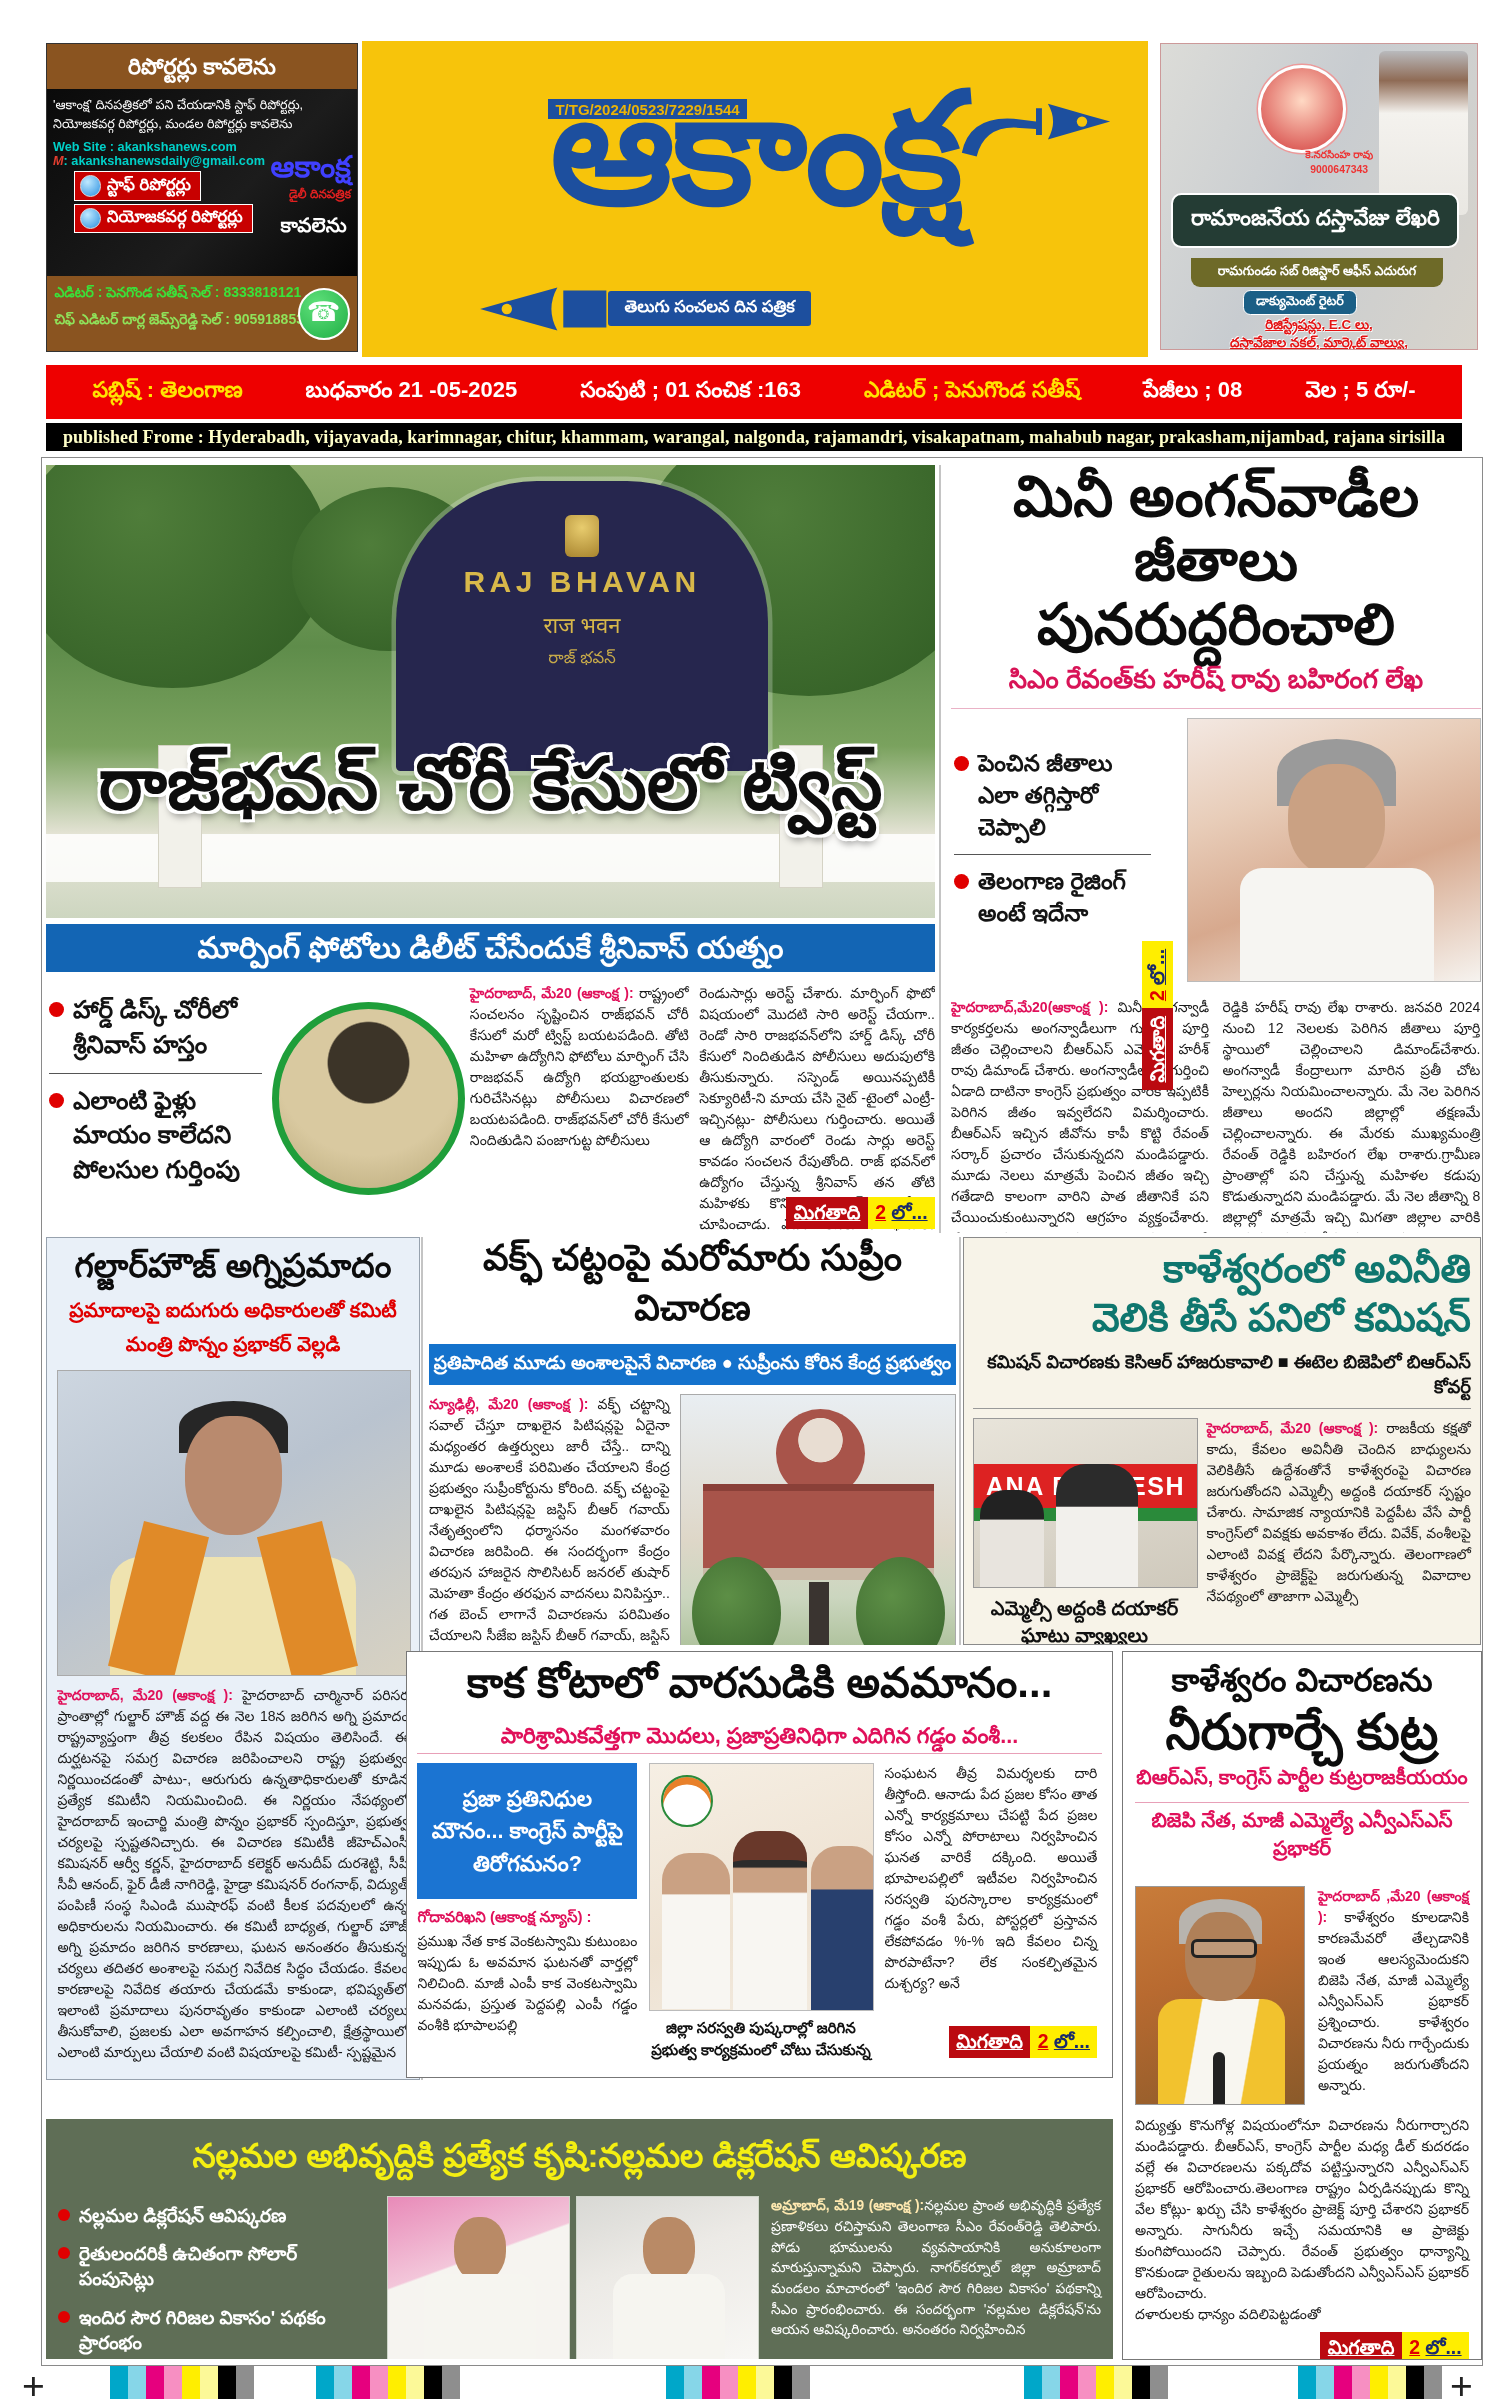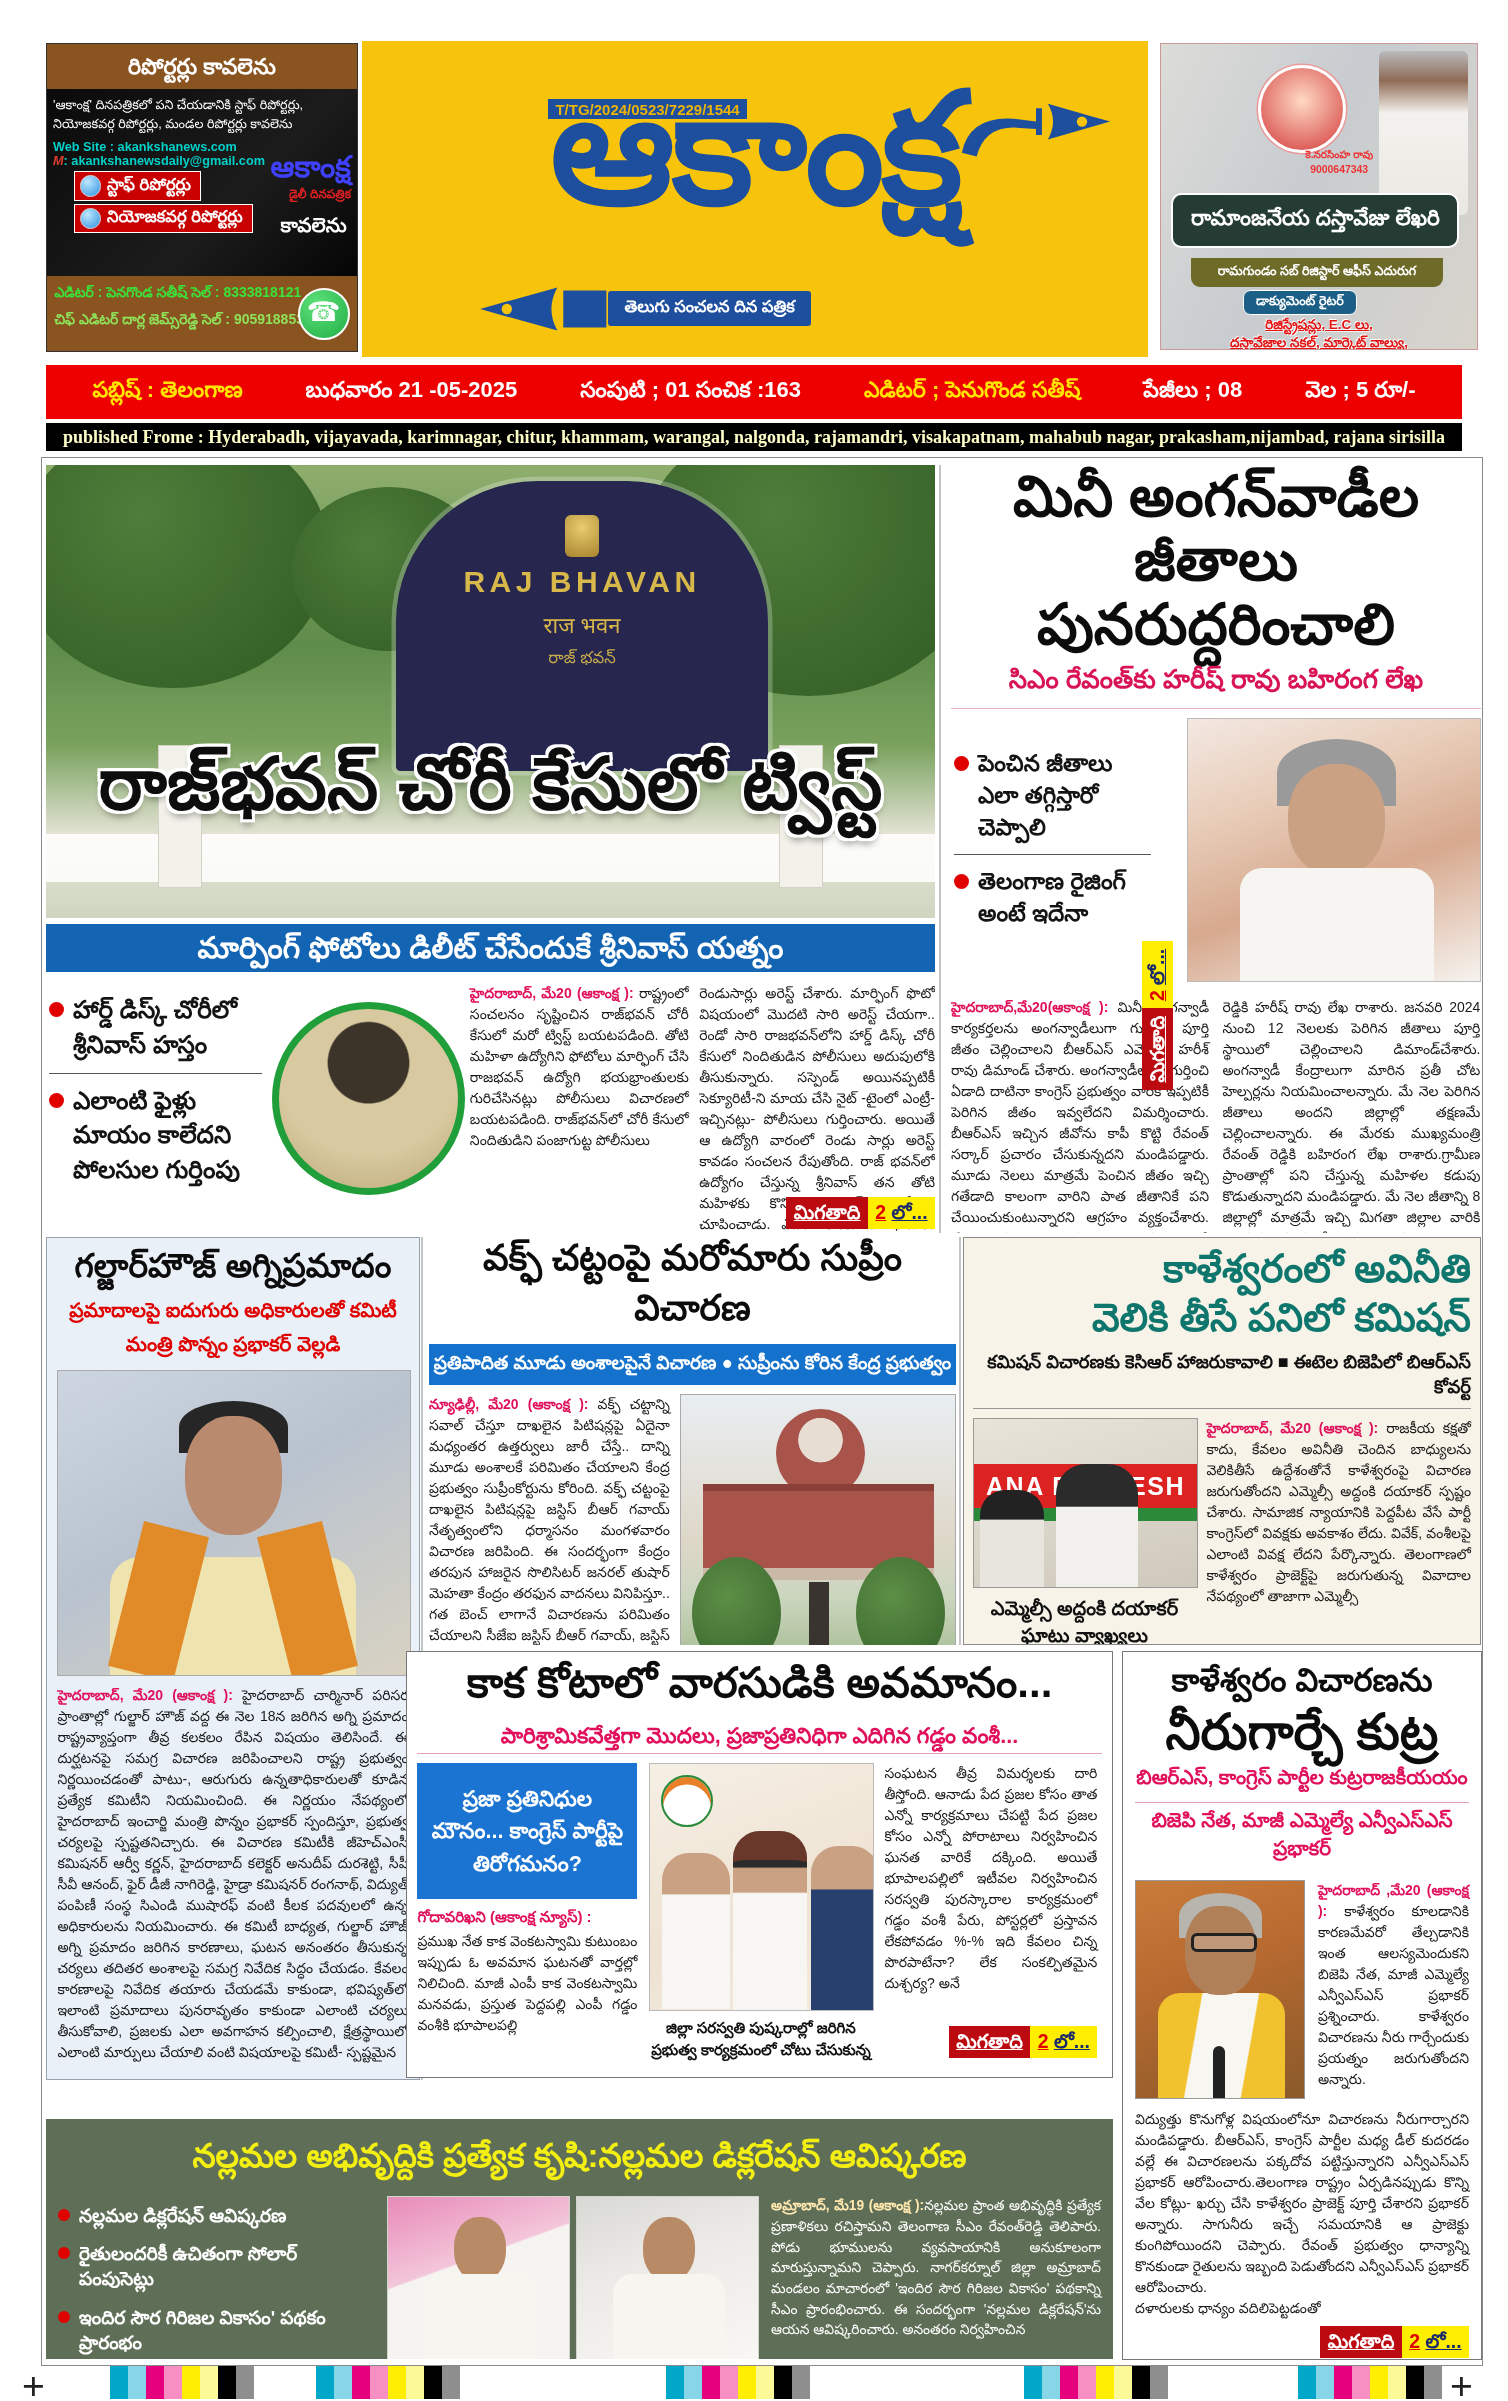--- a/index.html
+++ b/index.html
@@ -198,21 +198,21 @@
   .kaka-c3{width:213px;position:relative;}
   .kaka-c3 .cont{position:absolute;right:0;bottom:3px;}
 
   
   .neeru{left:1122px;top:1651px;width:360px;height:709px;border:0.7px solid #777;background:#fff;
          box-sizing:border-box;padding:10.4px 12px;overflow:hidden;}
   .neeru .h1{font-size:32px;font-weight:900;text-align:center;color:#0c0c0c;}
   .neeru .h2{font-size:50px;font-weight:900;text-align:center;color:#0c0c0c;line-height:1.05;}
   .neeru .s{color:#e0105a;font-weight:bold;font-size:20px;text-align:center;margin-top:7.4px;}
   .neeru .s + .s{border-top:0.7px solid #e8a0b8;padding-top:6px;}
-  .neeru-row{display:flex;gap:13px;margin-top:15px;}
+  .neeru-row{display:flex;gap:13px;margin-top:21px;}
   .bjp-photo{width:170px;height:217px;position:relative;overflow:hidden;border:0.7px solid #999;
       background:linear-gradient(160deg,#c87c3a 0%,#b86a30 40%,#8a5a2a 100%);}
   .bjp-photo .hair{position:absolute;left:43px;top:12px;width:83px;height:45px;border-radius:50% 50% 0 0;background:#b8b4ae;}
   .bjp-photo .face{position:absolute;left:49px;top:25px;width:71px;height:89px;border-radius:44%;background:#b08058;}
   .bjp-photo .glass{position:absolute;left:55px;top:52px;width:60px;height:13.4px;border:3px solid #222;border-radius:6px;background:rgba(255,255,255,.2);}
   .bjp-photo .scarf{position:absolute;left:22px;top:112px;width:127px;height:106px;background:
       linear-gradient(100deg,#f2c22e 0 30%,#f8f6f0 31% 69%,#f2c22e 70% 100%);border-radius:22px 22px 0 0;}
   .bjp-photo .mic{position:absolute;left:77px;bottom:0;width:12px;height:52px;background:#222;border-radius:6px 6px 0 0;}
   .neeru-side{width:153px;}
   .neeru .cont{float:right;margin-top:7.4px;}

